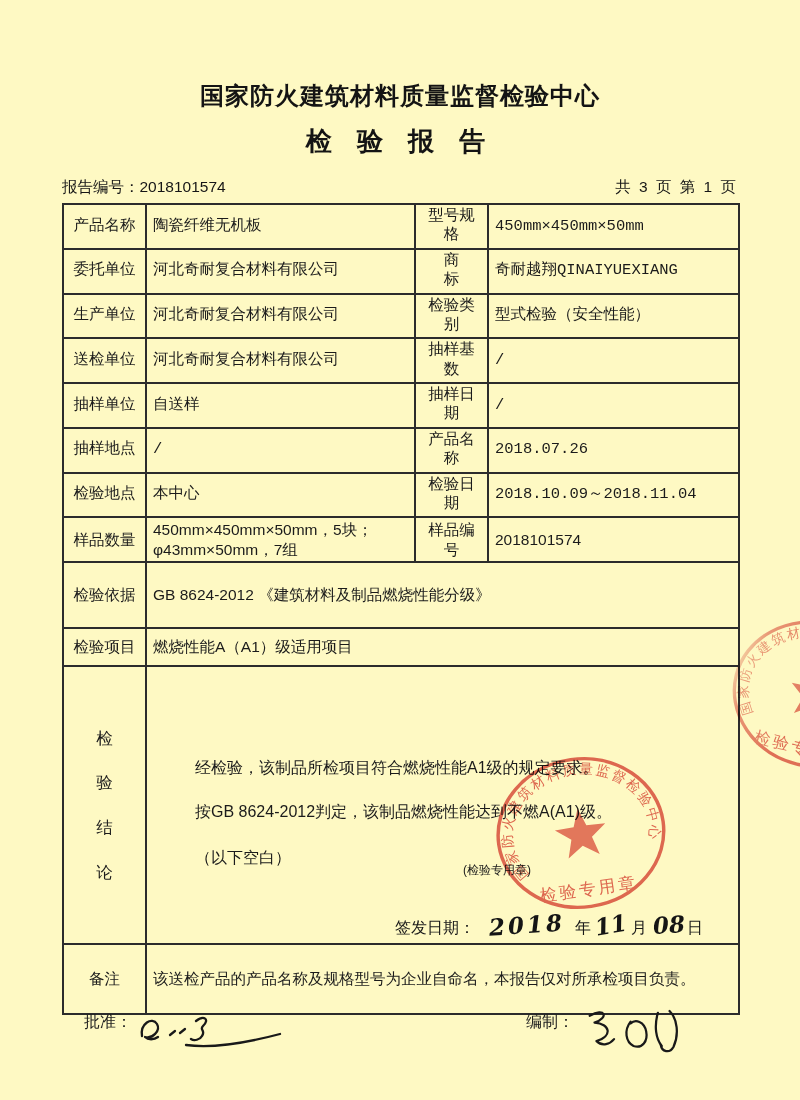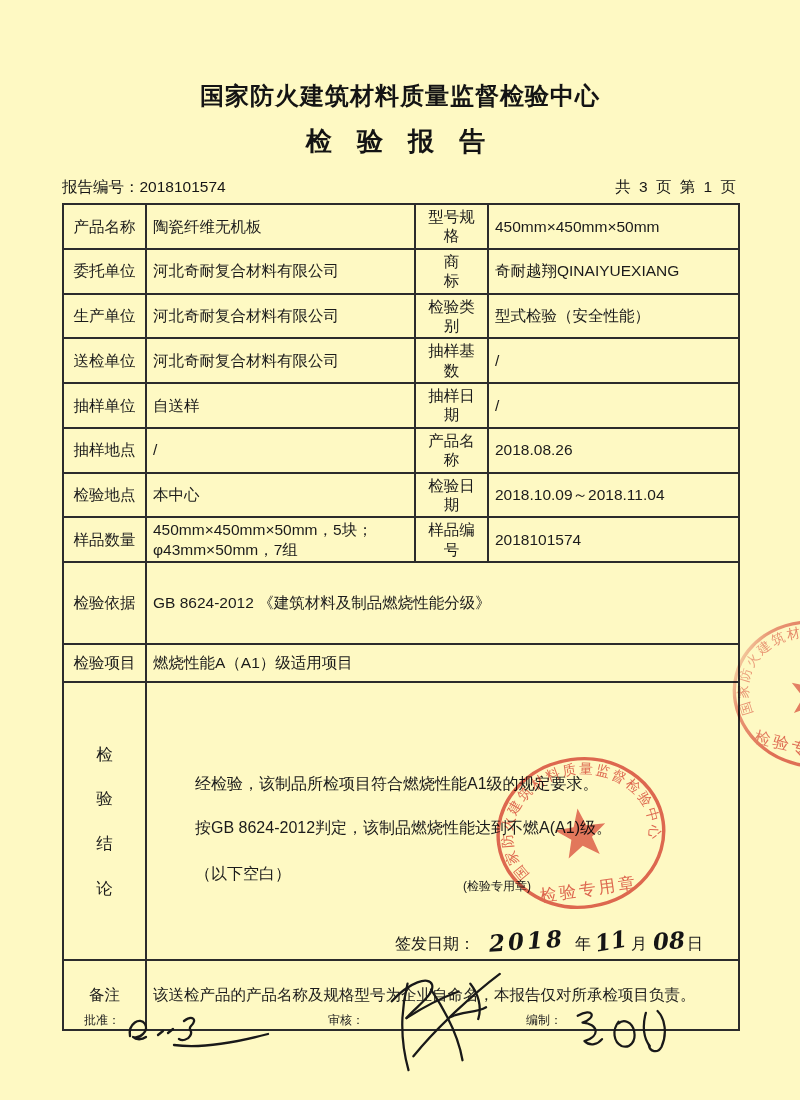--- a/index.html
+++ b/index.html
@@ -26,23 +26,23 @@
   table.report {
     position:absolute; top:203px; left:62px; width:676px;
     border-collapse:collapse; table-layout:fixed;
   }
   table.report td {
     border:2px solid #2c2c2c; font-size:15.5px; color:#1b1b1b;
     padding:2px 6px; vertical-align:middle; line-height:1.25;
   }
   td.lab { text-align:center; padding:2px 2px; }
   td.val { text-align:left; padding-left:9px; }
-  tr.r-std  { height:40px; }
+  tr.r-std  { height:40px;font-family:Liberation Mono, monospace; }
   tr.r-qty  { height:43px; }
-  tr.r-basis{ height:82px; }
+  tr.r-basis{ height:66px; }
   tr.r-items{ height:38px; }
   tr.r-conc { height:278px; }
   tr.r-rem  { height:70px;padding-left:16px; }
   td.small-val { font-size:14.5px; }
   .vert-label {
     display:flex; flex-direction:column; align-items:center; justify-content:center;
     gap:24px; height:100%; font-size:16.5px;
   }
   td.conc-cell { position:relative; vertical-align:top;border-radius:20px; }
   .conc-p { margin:0 10px; text-indent:2em; font-size:16px; }
@@ -57,21 +57,21 @@
     white-space:nowrap;
   }
   .hand {
     font-family:"DejaVu Serif","Liberation Serif",serif; font-style:italic; font-weight:bold;
     font-size:23px; color:#151515; display:inline-block; transform:rotate(-4deg);
   }
   .hand-year { letter-spacing:3px; margin:0 10px 0 14px; }
   .hand-month { margin:0 4px 0 4px; transform:rotate(-10deg); }
   .hand-day { margin:0 2px 0 6px; }
   .footer {
-    position:absolute; top:992px; left:0; width:100%; height:108px; font-size:12px;
+    position:absolute; top:992px; left:0; width:100%; height:108px; font-size:16px;
   }
   .sig-group { position:absolute; display:flex; align-items:flex-start; }
   .sig-approve { left:84px; top:14px; }
   .sig-review  { left:328px; top:14px; }
   .sig-compile { left:526px; top:14px;font-family:Liberation Serif, serif; }
   .sig-group .siglabel { padding-top:6px; }
   .sig-svg { stroke:#191919; fill:none; stroke-width:2.3; stroke-linecap:round; stroke-linejoin:round; }
   svg.s1 { width:150px; height:52px; margin-left:2px; }
   svg.s2 { width:138px; height:108px; margin:-40px 0 0 2px; }
   svg.s3 { width:112px; height:57px; margin:-8px 0 0 4px; }
@@ -136,21 +136,21 @@
     <tr class="r-std">
       <td class="lab">抽样单位</td>
       <td class="val">自送样</td>
       <td class="lab">抽样日期</td>
       <td class="val">/</td>
     </tr>
     <tr class="r-std">
       <td class="lab">抽样地点</td>
       <td class="val">/</td>
       <td class="lab">产品名称</td>
-      <td class="val">2018.08.26</td>
+      <td class="val">2018.07.26</td>
     </tr>
     <tr class="r-std">
       <td class="lab">检验地点</td>
       <td class="val">本中心</td>
       <td class="lab">检验日期</td>
       <td class="val">2018.10.09～2018.11.04</td>
     </tr>
     <tr class="r-qty">
       <td class="lab">样品数量</td>
       <td class="val small-val">450mm×450mm×50mm，5块；φ43mm×50mm，7组</td>
@@ -194,32 +194,20 @@
   <div class="footer">
     <div class="sig-group sig-approve">
       <span class="siglabel">批准：</span>
       <svg class="s1 sig-svg" viewBox="0 0 150 52" aria-hidden="true">
         <path d="M8 30 C6 18 18 10 23 18 C27 25 18 33 11 31 C14 34 20 34 24 31"></path>
         <path d="M36 29 l5 -4 M46 27 l5 -4"></path>
         <path d="M62 15 C70 9 76 13 69 20 C65 24 72 24 68 30 C66 34 60 35 57 33"></path>
         <path d="M52 39 C80 43 112 37 146 28"></path>
       </svg>
     </div>
-    <div class="sig-group sig-review">
-      <span class="siglabel">审核：</span>
-      <svg class="s2 sig-svg" viewBox="0 0 140 110" aria-hidden="true">
-        <path d="M42 18 C36 42 34 74 43 106"></path>
-        <path d="M26 36 C44 16 64 10 67 19 C70 29 50 42 41 53"></path>
-        <path d="M41 53 C58 42 78 32 94 26"></path>
-        <path d="M48 92 C72 62 112 26 136 8"></path>
-        <path d="M66 24 C82 48 94 72 98 96"></path>
-        <path d="M86 52 C98 46 112 48 122 42"></path>
-        <path d="M106 18 C114 28 118 42 114 54"></path>
-      </svg>
-    </div>
     <div class="sig-group sig-compile">
       <span class="siglabel">编制：</span>
       <svg class="s3 sig-svg" viewBox="0 0 115 58" aria-hidden="true">
         <path d="M12 18 C28 9 32 20 17 25 C33 26 36 39 19 44 C25 50 33 47 37 42"></path>
         <path d="M54 24 C47 33 49 45 57 49 C66 52 72 44 70 34 C68 24 59 21 54 26"></path>
         <path d="M82 15 C78 29 80 42 86 49"></path>
         <path d="M94 13 C102 21 104 37 98 50 C94 57 86 55 85 48"></path>
       </svg>
     </div>
   </div>

